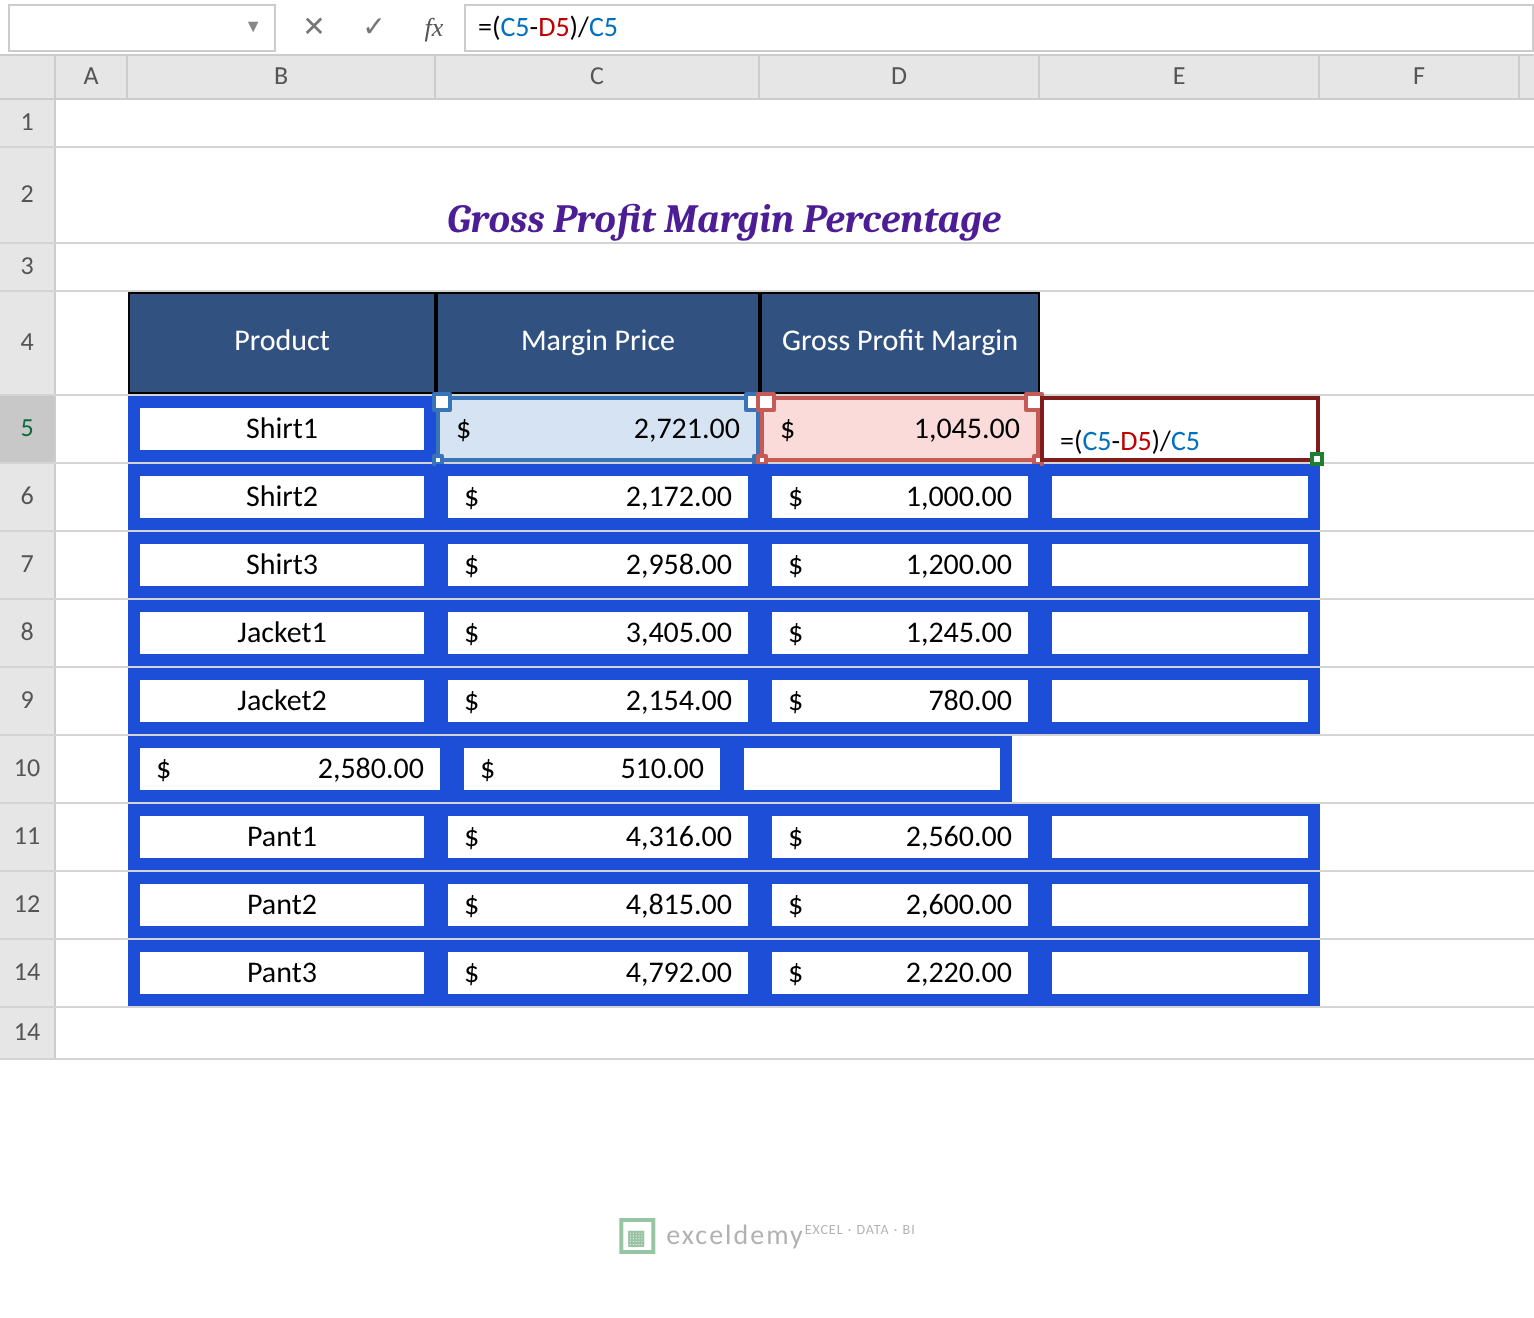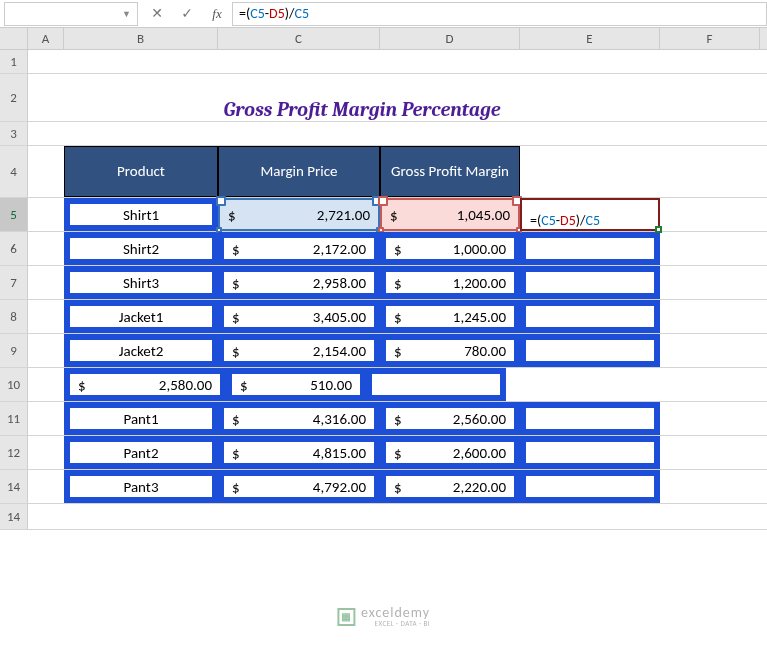--- a/index.html
+++ b/index.html
@@ -60,21 +60,21 @@
 
 .noborder { border: none; }
 
 .fcell-inner { font-size: 14px; }
 .fcell-inner .eq,.fcell-inner .paren,.fcell-inner .op{color:#000;}
 .fcell-inner .ref-c5{color:#0070c0;}
 .fcell-inner .ref-d5{color:#c00000;}
 
 .watermark { position: absolute; bottom: 32px; left: 50%; transform: translateX(-50%); display: flex; align-items: center; gap: 6px; opacity: 0.45; font-size: 11px; color: #555; }
 .watermark .logo { width: 18px; height: 18px; border: 2px solid #1e7e34; display: flex; align-items: center; justify-content: center; font-size: 10px; color: #1e7e34; font-weight: bold; }
-.watermark .txt { display:flex; flex-direction:column; line-height:1; }
+.watermark .txt { display:flex; flex-direction:row; line-height:1; }
 .watermark .txt .a { font-size: 14px; letter-spacing: 1px; }
 .watermark .txt .b { font-size: 7px; letter-spacing: 0.5px; text-align: right; }
 </style>
 </head>
 <body>
 
 <div class="top-bar">
   <div class="name-box">
     <span></span>
     <span class="dd">▼</span>

